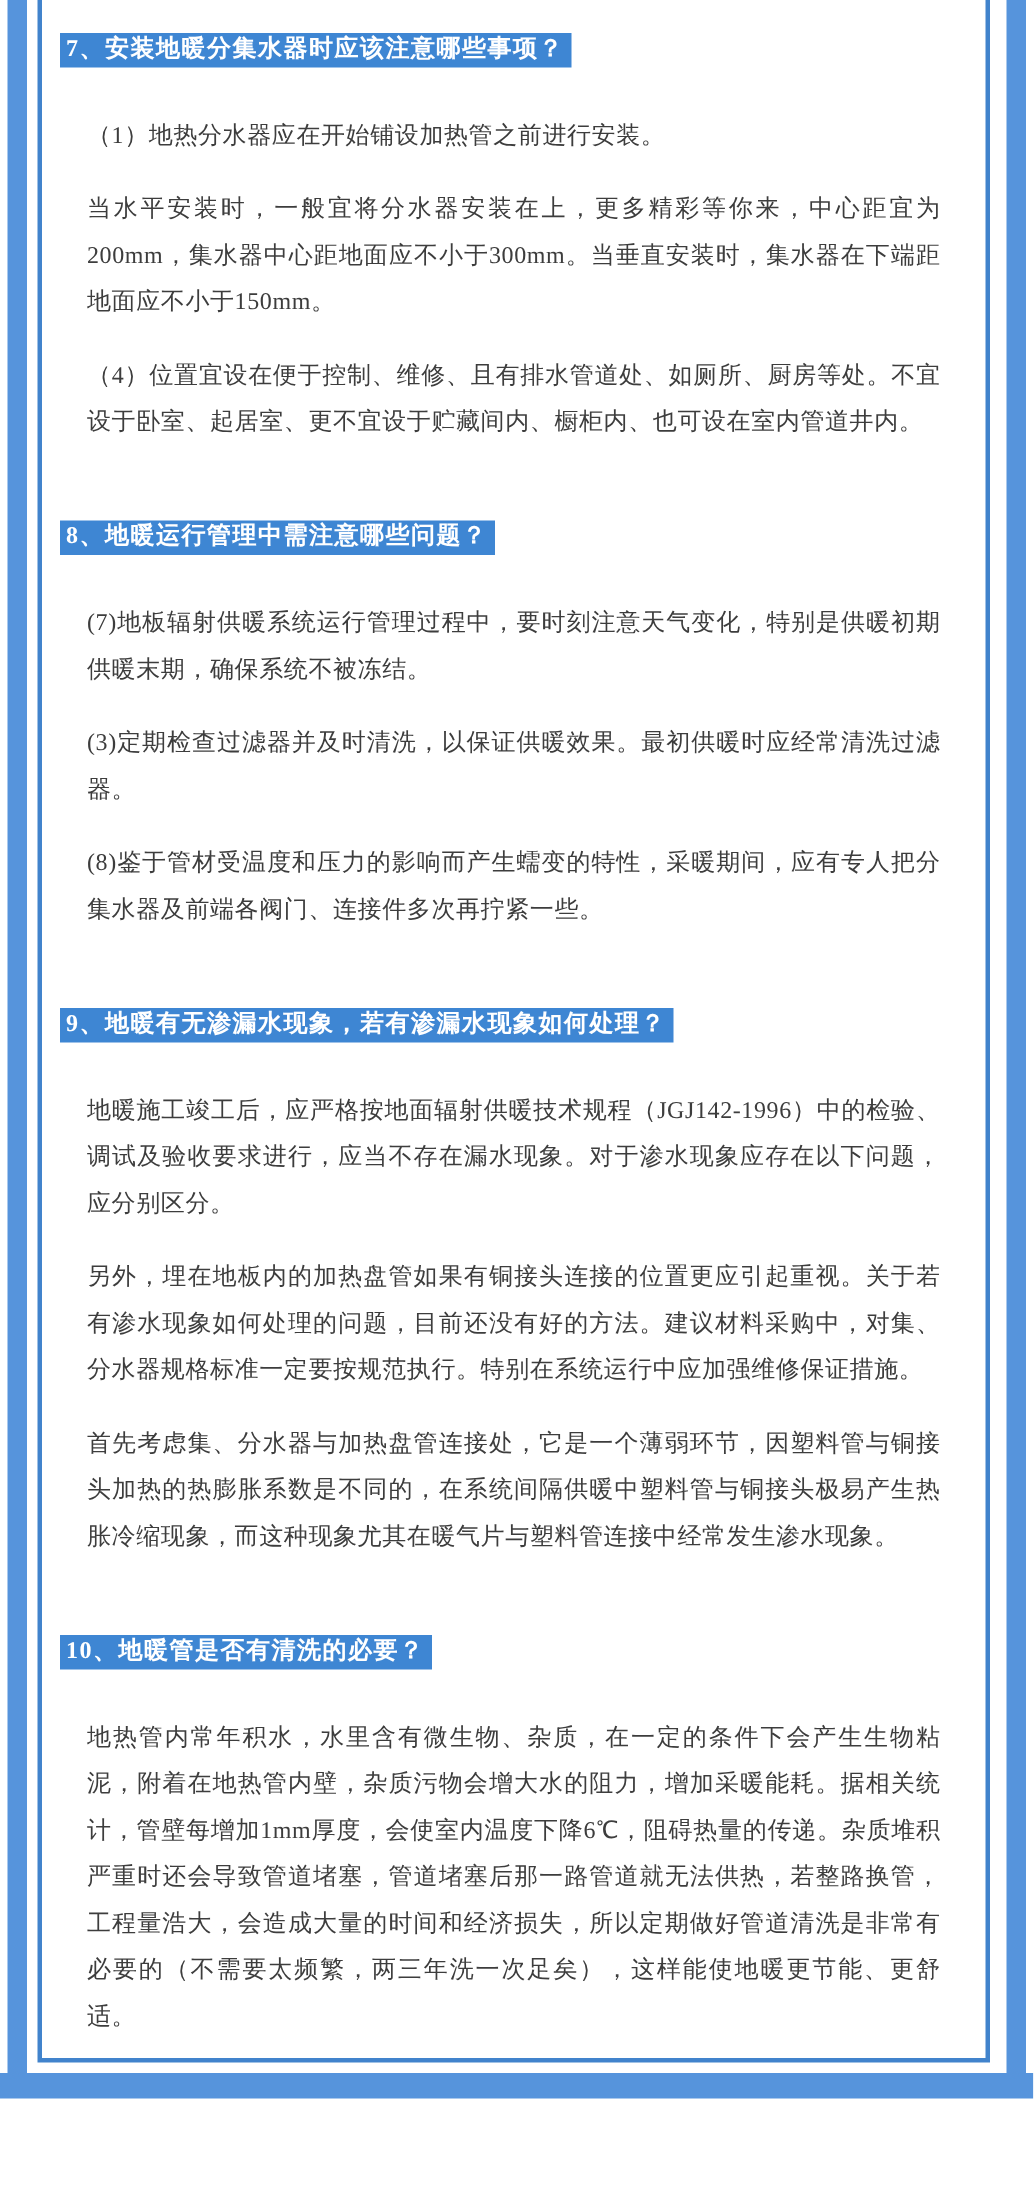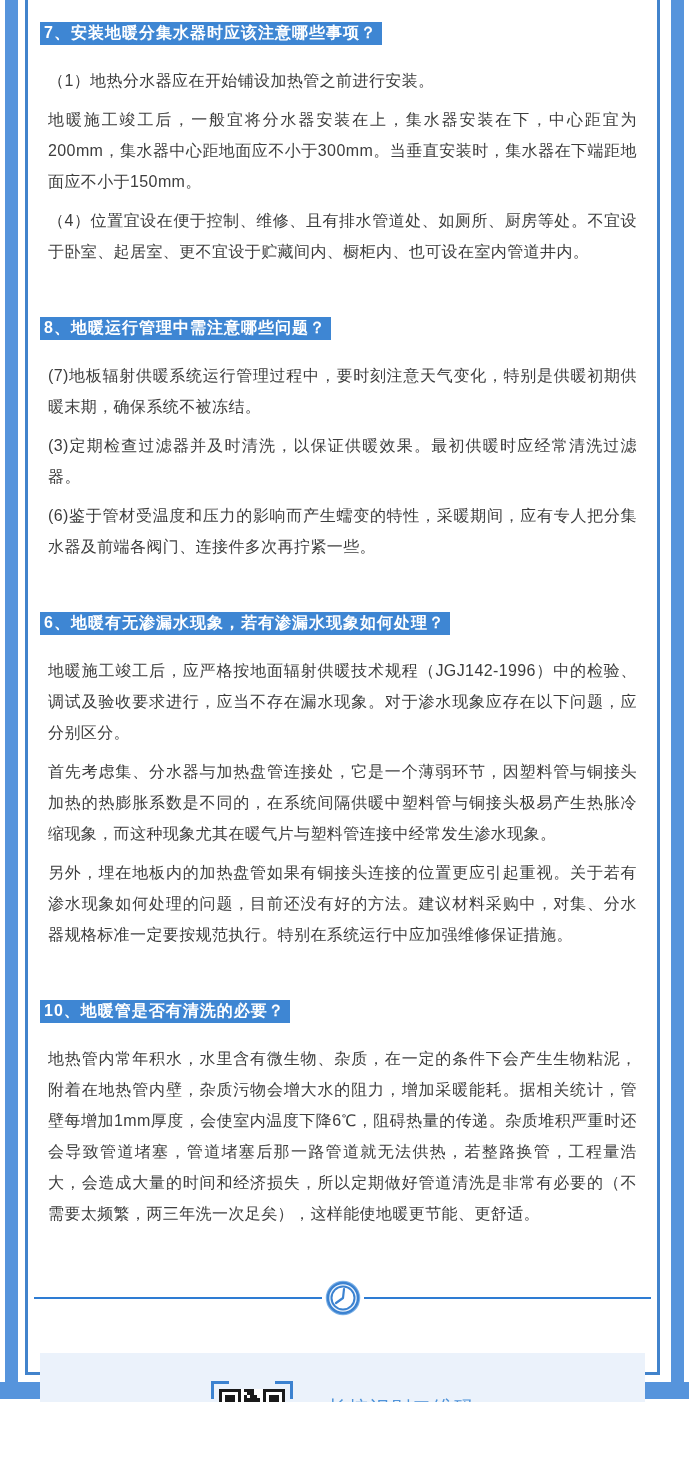--- a/index.html
+++ b/index.html
@@ -1,38 +1,38 @@
 <!DOCTYPE html>
 <html><head>
 <meta charset="utf-8">
 <style>
   html,body{margin:0;padding:0;background:#ffffff;}
   .page{
     position:relative;width:689px;height:1402px;overflow:hidden;background:#fff;
-    font-family:Liberation Sans, sans-serif;
+    font-family:Liberation Serif, serif;
   }
   
   .stripe{position:absolute;top:0;bottom:4px;width:13px;background:var(--frame-blue);}
   .stripe-left{left:5px;}
   .stripe-right{right:5px;}
   .bottom-bar{position:absolute;left:0;right:0;bottom:3px;height:17px;background:var(--frame-blue);}
   
   .inner-frame{
     position:absolute;left:25px;right:29px;top:-10px;bottom:27px;
     border:3px solid var(--border-blue);background:#fff;box-sizing:border-box;
     padding:29px 12px 0 12px;
   }
   .section{margin-bottom:50px;}
   .q-heading{
     display:inline-block;background:var(--heading-bg);color:var(--heading-text);
     font-size:16px;font-weight:bold;letter-spacing:1px;line-height:22px;
     padding:0 5px 1px 4px;margin:0 0 12px 0;
   }
   .section p{
-    margin:8px;font-size:16px;line-height:31px;letter-spacing:0.4px;
+    margin:18px;font-size:16px;line-height:31px;letter-spacing:0.4px;
     color:var(--body-text);text-align:justify;
   }
   
   .divider-row{
     display:flex;align-items:center;gap:2px;
     margin:30px -6px 36px -6px;height:38px;
   }
   .divider-line{flex:1;height:2px;background:var(--divider-blue);}
   .clock-wrap{width:38px;height:38px;flex:0 0 auto;}
   
@@ -59,40 +59,40 @@
   <div class="stripe stripe-left"></div>
   <div class="stripe stripe-right"></div>
   <div class="bottom-bar"></div>
 
   <div class="inner-frame">
     <div id="sections-container">
   <div class="section">
     <div class="q-heading">7、安装地暖分集水器时应该注意哪些事项？</div>
     <div class="answers">
             <p>（1）地热分水器应在开始铺设加热管之前进行安装。</p>
-            <p>地暖施工竣工后，一般宜将分水器安装在上，集水器安装在下，中心距宜为200mm，集水器中心距地面应不小于300mm。当垂直安装时，集水器在下端距地面应不小于150mm。</p>
+            <p>当水平安装时，一般宜将分水器安装在上，更多精彩等你来，中心距宜为200mm，集水器中心距地面应不小于300mm。当垂直安装时，集水器在下端距地面应不小于150mm。</p>
             <p>（4）位置宜设在便于控制、维修、且有排水管道处、如厕所、厨房等处。不宜设于卧室、起居室、更不宜设于贮藏间内、橱柜内、也可设在室内管道井内。</p>
           </div>
   </div>
 
   <div class="section">
     <div class="q-heading">8、地暖运行管理中需注意哪些问题？</div>
     <div class="answers">
             <p>(7)地板辐射供暖系统运行管理过程中，要时刻注意天气变化，特别是供暖初期供暖末期，确保系统不被冻结。</p>
             <p>(3)定期检查过滤器并及时清洗，以保证供暖效果。最初供暖时应经常清洗过滤器。</p>
-            <p>(6)鉴于管材受温度和压力的影响而产生蠕变的特性，采暖期间，应有专人把分集水器及前端各阀门、连接件多次再拧紧一些。</p>
-          </div>
-  </div>
-
-  <div class="section">
-    <div class="q-heading">6、地暖有无渗漏水现象，若有渗漏水现象如何处理？</div>
+            <p>(8)鉴于管材受温度和压力的影响而产生蠕变的特性，采暖期间，应有专人把分集水器及前端各阀门、连接件多次再拧紧一些。</p>
+          </div>
+  </div>
+
+  <div class="section">
+    <div class="q-heading">9、地暖有无渗漏水现象，若有渗漏水现象如何处理？</div>
     <div class="answers">
             <p>地暖施工竣工后，应严格按地面辐射供暖技术规程（JGJ142-1996）中的检验、调试及验收要求进行，应当不存在漏水现象。对于渗水现象应存在以下问题，应分别区分。</p>
+            <p>另外，埋在地板内的加热盘管如果有铜接头连接的位置更应引起重视。关于若有渗水现象如何处理的问题，目前还没有好的方法。建议材料采购中，对集、分水器规格标准一定要按规范执行。特别在系统运行中应加强维修保证措施。</p>
             <p>首先考虑集、分水器与加热盘管连接处，它是一个薄弱环节，因塑料管与铜接头加热的热膨胀系数是不同的，在系统间隔供暖中塑料管与铜接头极易产生热胀冷缩现象，而这种现象尤其在暖气片与塑料管连接中经常发生渗水现象。</p>
-            <p>另外，埋在地板内的加热盘管如果有铜接头连接的位置更应引起重视。关于若有渗水现象如何处理的问题，目前还没有好的方法。建议材料采购中，对集、分水器规格标准一定要按规范执行。特别在系统运行中应加强维修保证措施。</p>
           </div>
   </div>
 
   <div class="section">
     <div class="q-heading">10、地暖管是否有清洗的必要？</div>
     <div class="answers">
             <p>地热管内常年积水，水里含有微生物、杂质，在一定的条件下会产生生物粘泥，附着在地热管内壁，杂质污物会增大水的阻力，增加采暖能耗。据相关统计，管壁每增加1mm厚度，会使室内温度下降6℃，阻碍热量的传递。杂质堆积严重时还会导致管道堵塞，管道堵塞后那一路管道就无法供热，若整路换管，工程量浩大，会造成大量的时间和经济损失，所以定期做好管道清洗是非常有必要的（不需要太频繁，两三年洗一次足矣），这样能使地暖更节能、更舒适。</p>
           </div>
   </div>
 </div>

